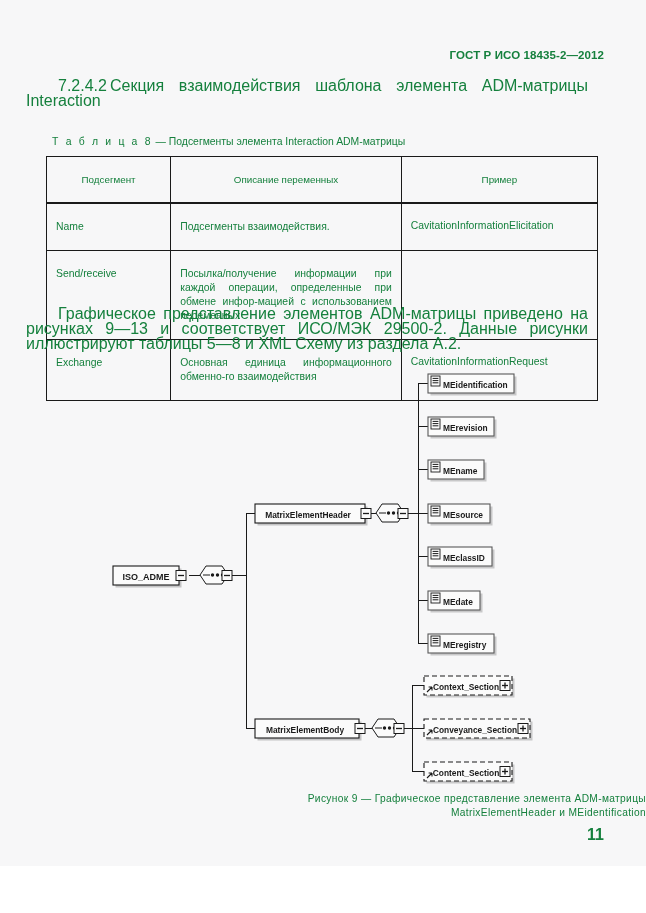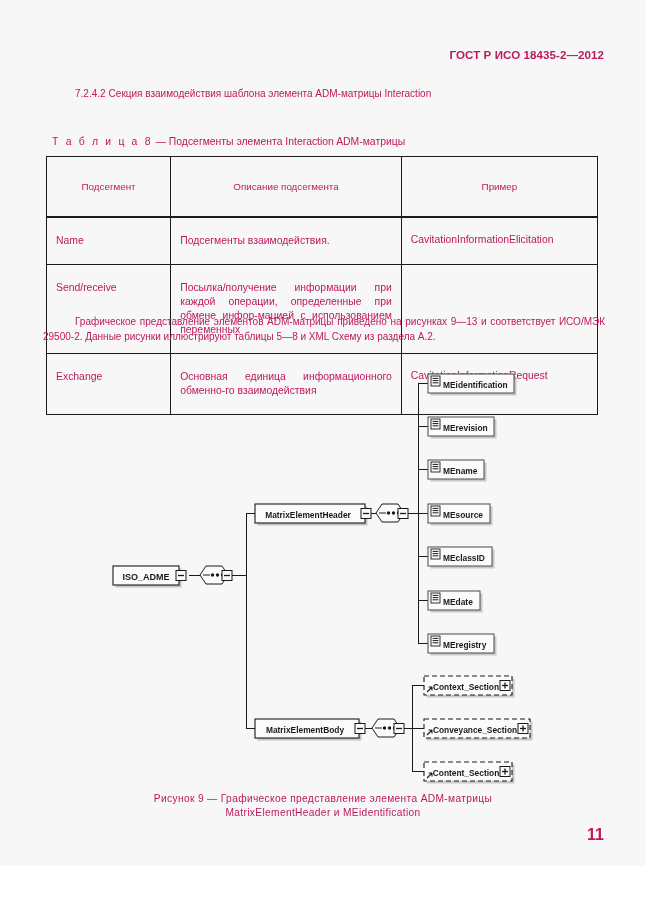--- a/index.html
+++ b/index.html
@@ -9,43 +9,42 @@
   }
   body {
     font-family: "Liberation Sans", sans-serif;
   }
   .page {
     position: relative;
     width: 646px;
     height: 866px;
     background: #f7f7f8;
     overflow: hidden;
-    color: #be185d;
+    color: #15803d;
   }
 
   
   .doc-header {
     position: absolute;
     top: 49px;
     right: 42px;
     font-size: 11.5px;
     font-weight: bold;
     letter-spacing: 0.1px;
     white-space: nowrap;
   }
 
   
   .text-block {
     position: absolute;
-    left: 43px;
+    left: 26px;
     width: 562px;
-    font-size: 10px;
+    font-size: 16px;
     line-height: 15.2px;
     text-align: justify;
-    margin-top: 8px;
   }
   .para-indent { text-indent: 32px; }
   .clause-head { text-indent: 32px; }
   .clause-num { margin-right: 3px; }
   b { font-weight: bold; }
 
   
   .table-caption {
     position: absolute;
     left: 52px;
@@ -65,21 +64,21 @@
     background: #f7f7f8;
   }
   table.subsegments td, table.subsegments th {
     border: 1px solid #1a1a1a;
     padding: 16px 9px;
     vertical-align: top;
     font-weight: normal;
   }
   table.subsegments thead th {
     text-align: center;
-    padding: 24px 6px;
+    padding: 17px 6px;
     font-size: 9.8px;
   }
   table.subsegments thead th:first-child { border-right-width: 1px; }
   table.subsegments tbody tr:first-child td { border-top-width: 2px; }
   .col-name  { width: 120px; }
   .col-desc  { width: 242px; }
   .col-ex    { width: 190px; }
   td.cell-desc { text-align: justify; line-height: 14px; padding-right: 12px; }
   td.cell-tall { height: 46px; }
   td.cell-name { line-height: 14px; }
@@ -93,21 +92,21 @@
     height: 425px;
   }
   .diagram svg { display: block; }
 
   
   .fig-caption {
     position: absolute;
     left: 0;
     top: 792px;
     width: 646px;
-    text-align: center;
+    text-align: right;
     font-size: 10.2px;
     line-height: 14px;
     letter-spacing: 0.35px;
   }
 
   
   .page-number {
     position: absolute;
     right: 42px;
     top: 826px;
@@ -129,21 +128,21 @@
   </div>
 
   <div class="table-caption">
     <span class="sp">Т а б л и ц а  8</span><span> — Подсегменты элемента Interaction ADM-матрицы</span>
   </div>
 
   <table class="subsegments">
     <thead>
       <tr>
         <th class="col-name">Подсегмент</th>
-        <th class="col-desc">Описание подсегмента</th>
+        <th class="col-desc">Описание переменных</th>
         <th class="col-ex">Пример</th>
       </tr>
     </thead>
     <tbody>
       <tr>
         <td class="cell-name">Name</td>
         <td class="cell-desc">Подсегменты взаимодействия.</td>
         <td>CavitationInformationElicitation</td>
       </tr>
       <tr>

